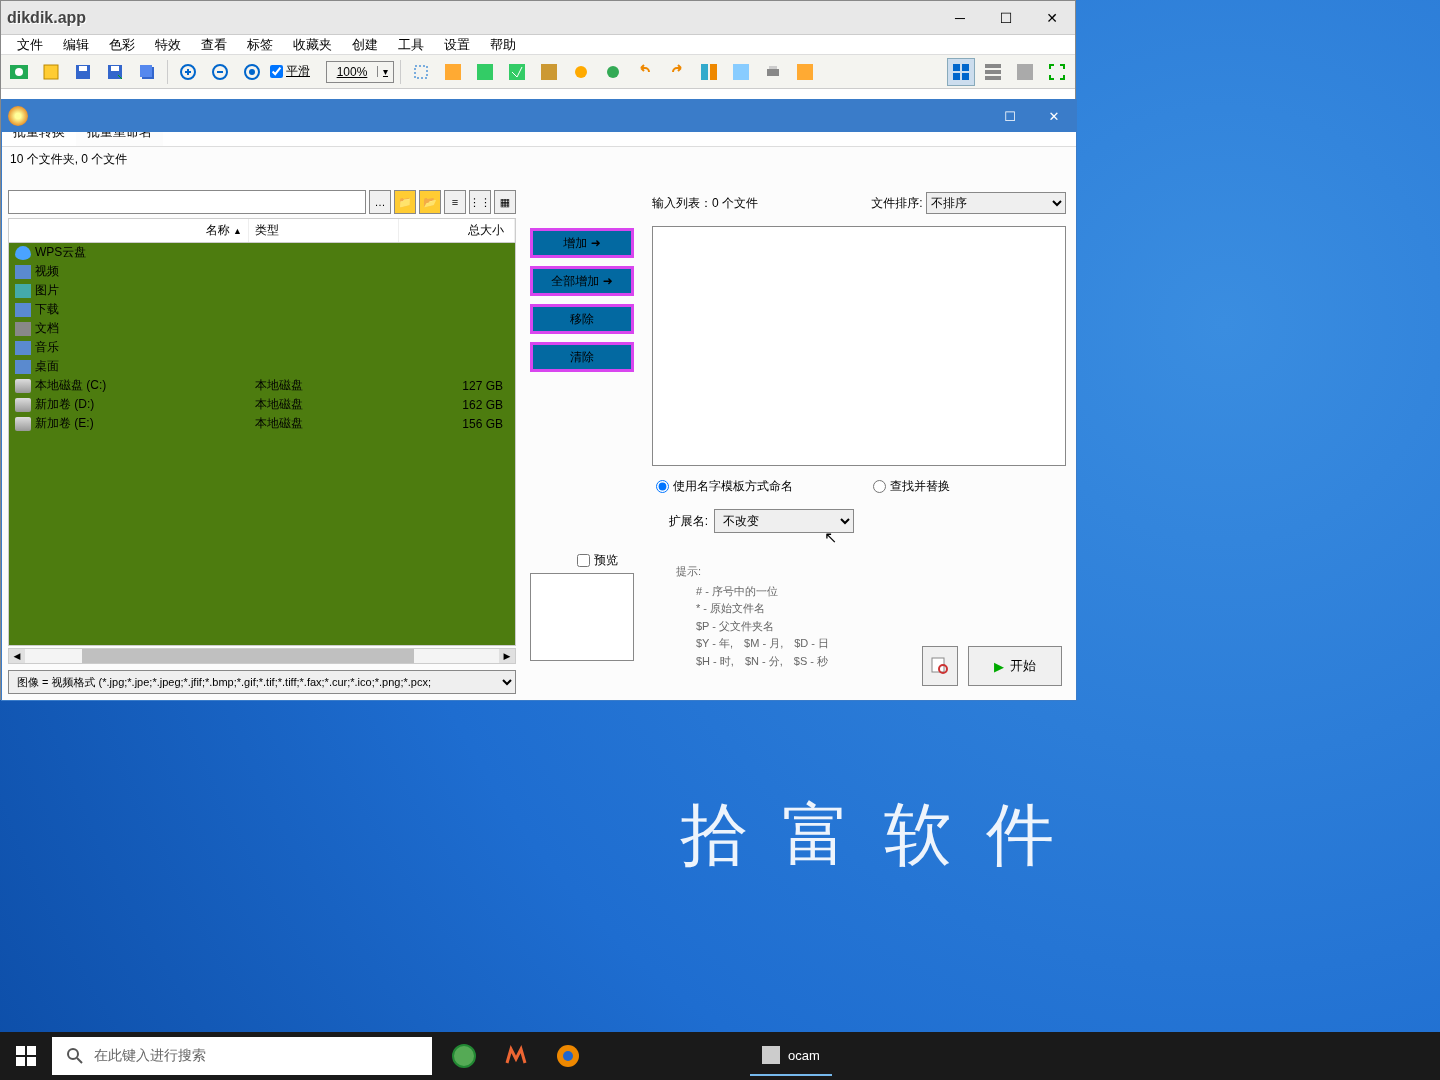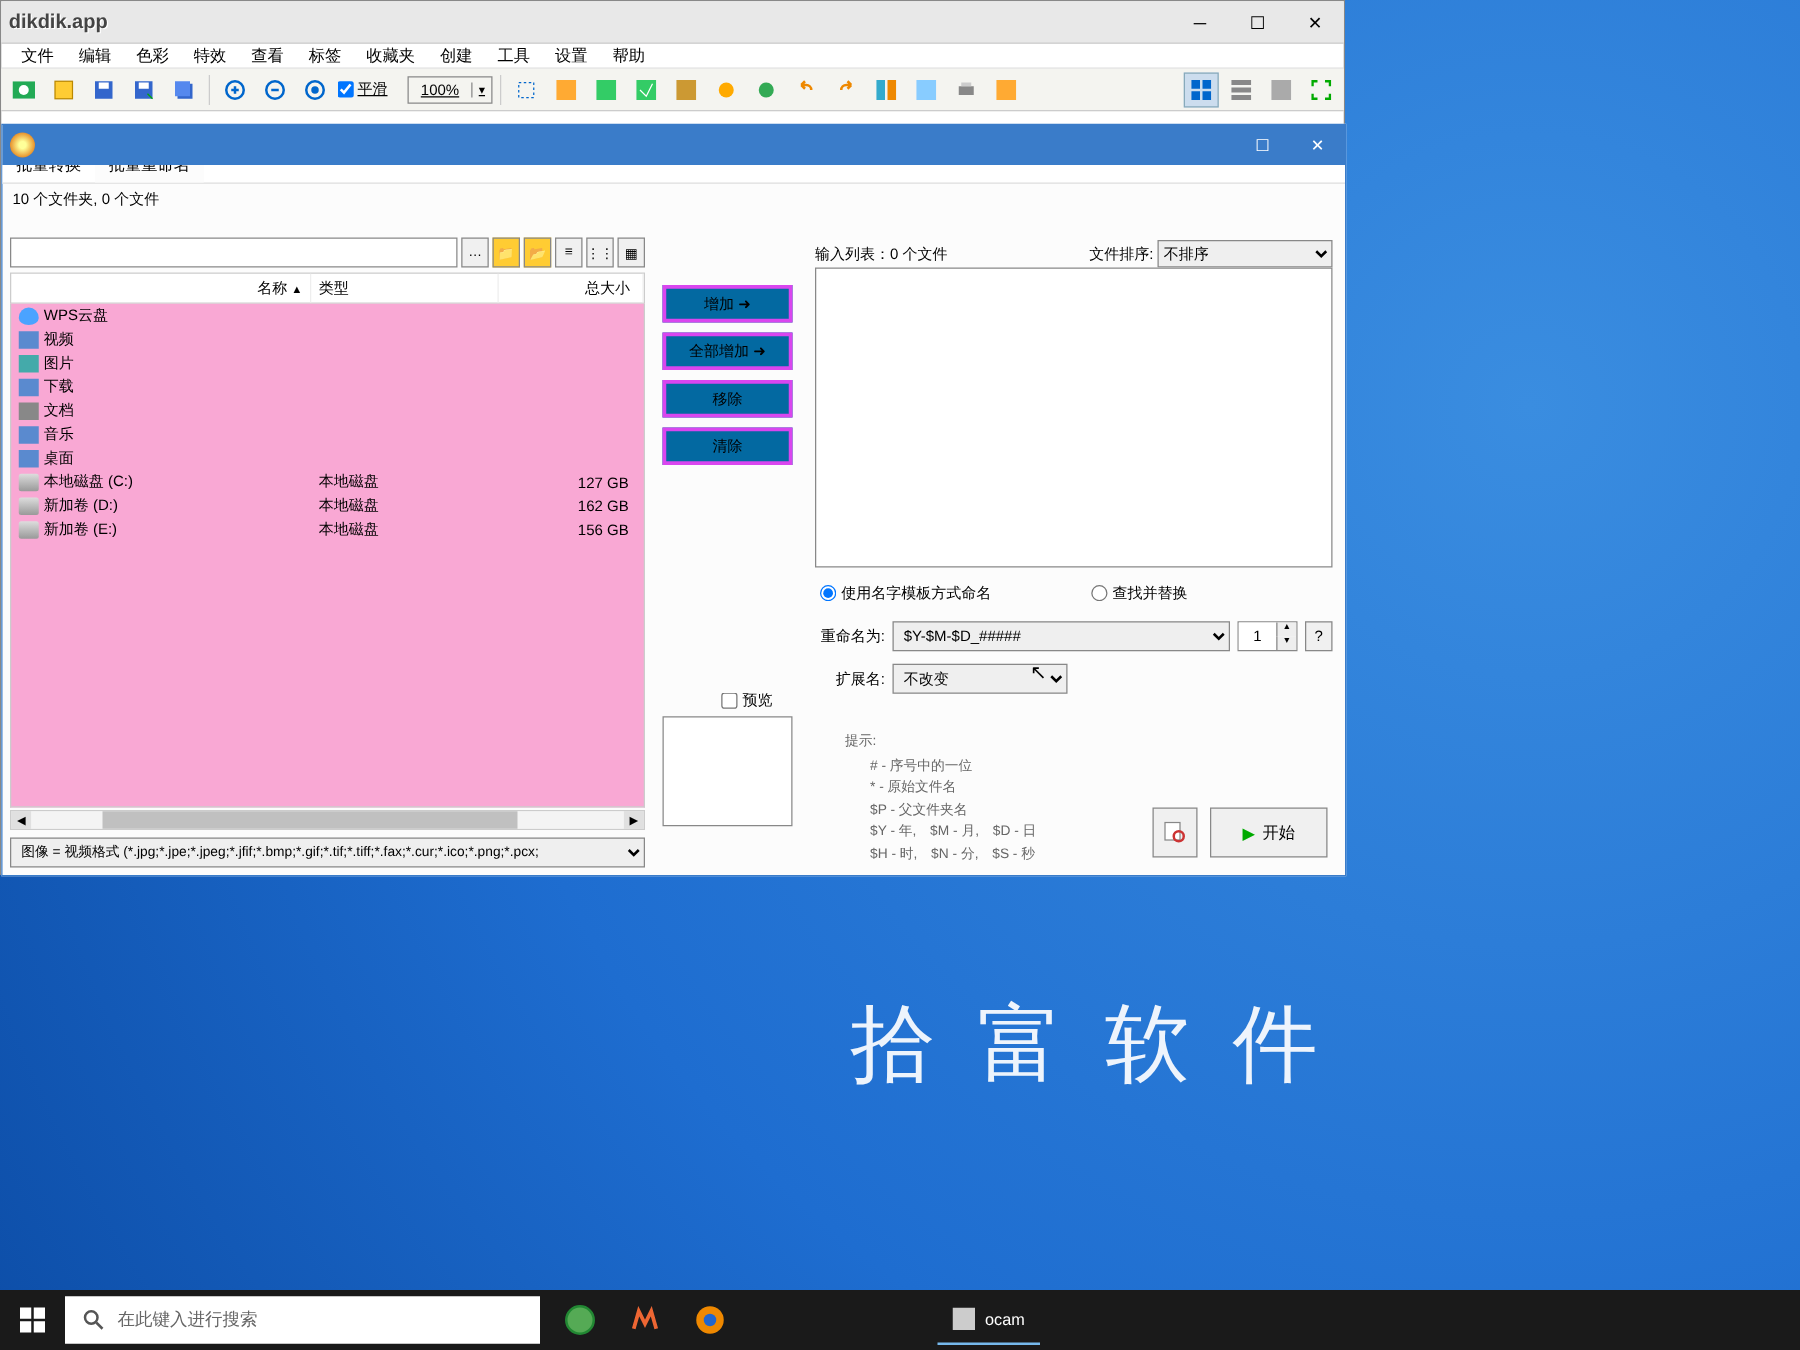--- a/index.html
+++ b/index.html
@@ -33,21 +33,21 @@
 .content { position: absolute; top: 88px; left: 0; right: 0; bottom: 0; display: flex; }
 .left-panel { width: 520px; display: flex; flex-direction: column; }
 .path-row { display: flex; gap: 3px; padding: 2px 6px; align-items: center; }
 .path-input { flex: 1; height: 24px; border: 1px solid #888; font-size: 12px; padding: 0 4px; }
 .path-btn { width: 22px; height: 24px; border: 1px solid #888; background: #f0f0f0; display: flex; align-items: center; justify-content: center; font-size: 11px; cursor: pointer; }
 .file-header { display: flex; background: #fff; border: 1px solid #ccc; font-size: 12px; margin: 2px 6px 0; }
 .fh-col { padding: 3px 6px; border-right: 1px solid #eee; }
 .fh-name { flex: 0 0 240px; text-align: right; }
 .fh-type { flex: 0 0 150px; }
 .fh-size { flex: 1; text-align: right; padding-right: 10px; }
-.file-list { flex: 1; margin: 0 6px; border: 1px solid #ccc; border-top: none; overflow-y: auto; background: #f9a8d4; font-size: 12px; }
+.file-list { flex: 1; margin: 0 6px; border: 1px solid #ccc; border-top: none; overflow-y: auto; background: #4d7c0f; font-size: 12px; }
 .file-row { display: flex; padding: 1px 6px; align-items: center; }
 .fr-ico { width: 16px; height: 14px; margin-right: 4px; display: inline-block; }
 .fr-name { flex: 0 0 220px; }
 .fr-type { flex: 0 0 150px; }
 .fr-size { flex: 1; text-align: right; padding-right: 6px; }
 .ico-cloud { background: #4aa3ff; border-radius: 50% 50% 50% 50% / 60% 60% 40% 40%; }
 .ico-folder { background: #5a8acf; }
 .ico-folder.p { background: #4aa; }
 .ico-folder.d { background: #888; }
 .ico-drive { background: linear-gradient(#ddd,#999); border-radius: 2px; }
@@ -56,21 +56,21 @@
 .sb-track { flex: 1; background: #f4f4f4; height: 14px; position: relative; }
 .sb-thumb { position: absolute; left: 12%; width: 70%; height: 100%; background: #c0c0c0; }
 .filter-row { margin: 4px 6px 6px; }
 .filter-select { width: 100%; height: 24px; border: 1px solid #888; font-size: 11px; padding: 0 4px; }
 .mid-panel { width: 120px; padding: 40px 8px 0; }
 .mid-btn { display: block; width: 100%; height: 30px; margin-bottom: 8px; border: 3px solid #d946ef; background: #0369a1; font-size: 12px; cursor: pointer; display: flex; align-items: center; justify-content: center; gap: 4px; }
 .preview-box { margin-top: 180px; }
 .preview-chk { font-size: 12px; display: flex; align-items: center; gap: 4px; margin-bottom: 4px; padding-left: 47px; }
 .preview-area { width: 100%; height: 88px; border: 1px solid #888; background: #fff; }
 .right-panel { flex: 1; padding: 4px 10px; }
-.rp-top { display: flex; justify-content: space-between; align-items: center; font-size: 12px; margin-bottom: 0; }
+.rp-top { display: flex; justify-content: space-between; align-items: center; font-size: 12px; margin-bottom: 12px; }
 .sort-select { width: 140px; height: 22px; border: 1px solid #888; font-size: 12px; }
 .input-list-box { width: 100%; height: 240px; border: 1px solid #888; background: #fff; margin-bottom: 12px; }
 .radio-row { display: flex; gap: 80px; font-size: 12px; margin-bottom: 14px; padding-left: 4px; }
 .radio-opt { display: flex; align-items: center; gap: 4px; }
 .field-row { display: flex; align-items: center; font-size: 12px; margin-bottom: 10px; gap: 6px; }
 .field-label { width: 56px; text-align: right; }
 .rename-input { flex: 1; height: 24px; border: 1px solid #888; padding: 0 4px; font-size: 12px; }
 .num-spin { width: 48px; height: 24px; border: 1px solid #888; display: flex; }
 .num-spin input { width: 30px; border: none; text-align: center; font-size: 12px; }
 .spin-btns { width: 16px; display: flex; flex-direction: column; }
@@ -412,32 +412,20 @@
           <label class="radio-opt">
               <input type="radio" name="m" checked="" style="">
               <span>使用名字模板方式命名</span>
             </label>
           <label class="radio-opt">
               <input type="radio" name="m" style="">
               <span>查找并替换</span>
             </label>
         </div>
         <div class="field-row">
-          <span class="field-label">重命名为:</span>
-          <select class="rename-input"><option>$Y-$M-$D_#####</option></select>
-          <div class="num-spin">
-            <input value="1" style="">
-            <div class="spin-btns">
-                <span>▲</span>
-                <span>▼</span>
-              </div>
-          </div>
-          <div class="q-btn">?</div>
-        </div>
-        <div class="field-row">
           <span class="field-label">扩展名:</span>
           <select class="ext-select"><option>不改变</option></select>
         </div>
         <div class="hints">
           <div class="hints-title">提示:</div>
           <div style="padding-left:20px">
             <div>#  - 序号中的一位</div>
             <div>*  - 原始文件名</div>
             <div>$P - 父文件夹名</div>
             <div>$Y - 年,　$M - 月,　$D - 日</div>

